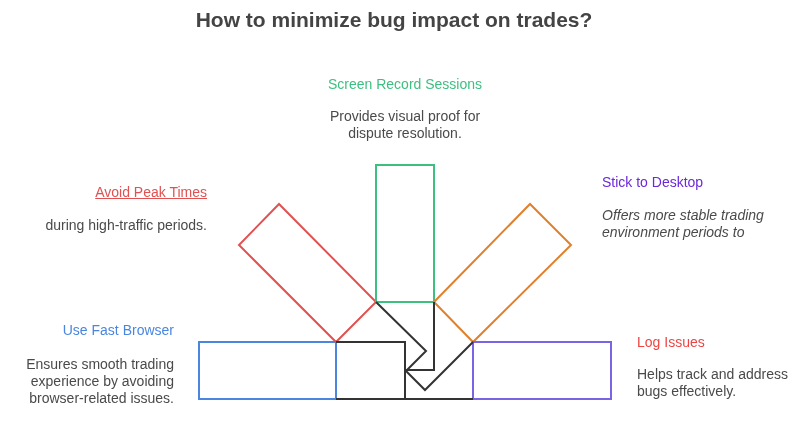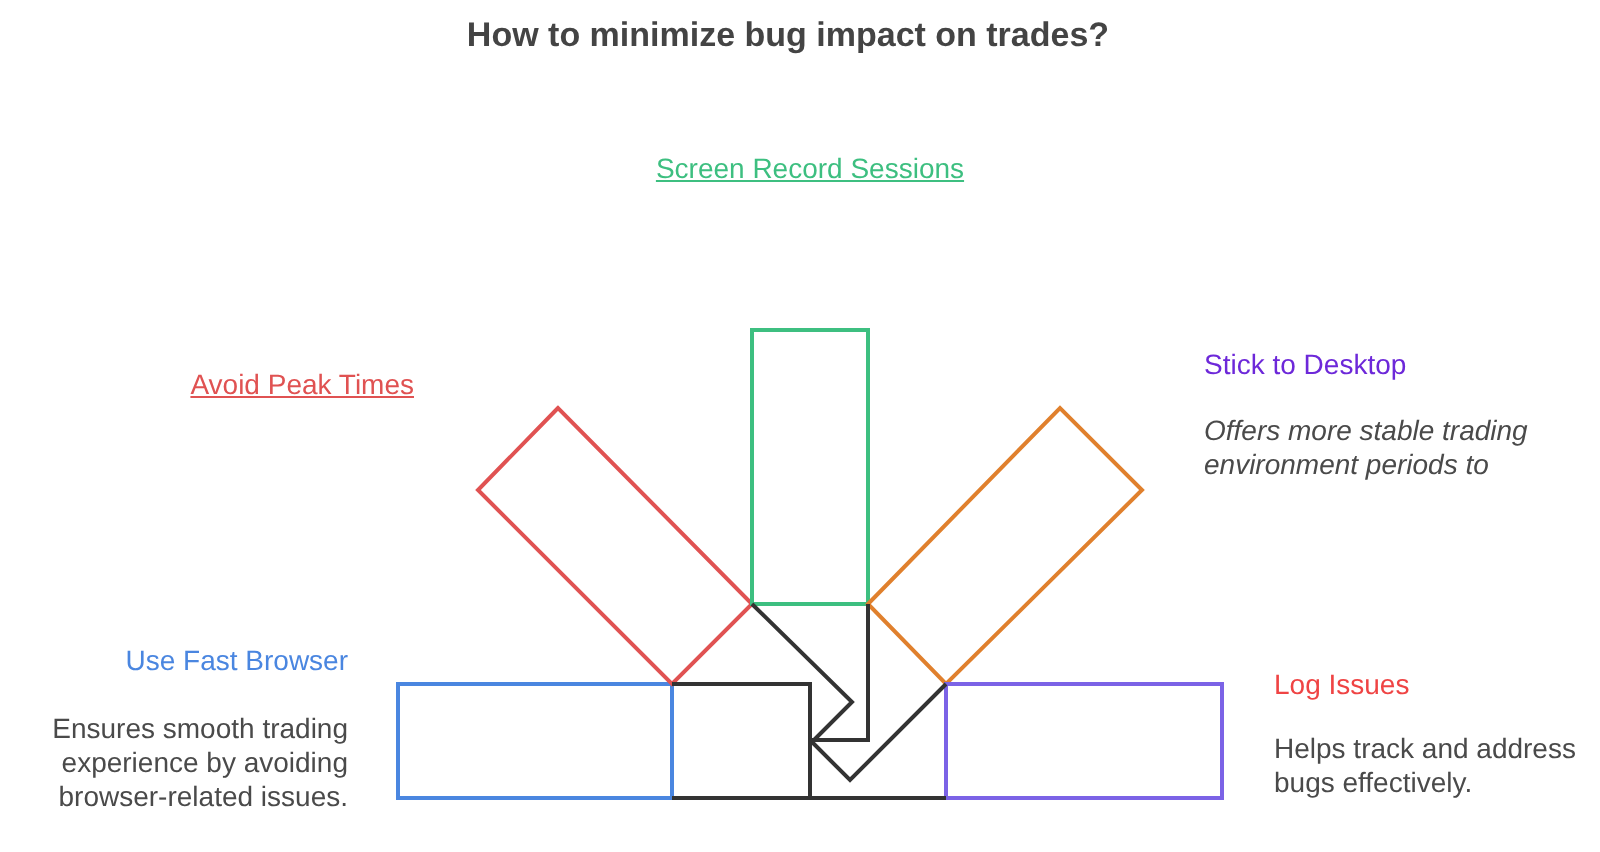--- a/index.html
+++ b/index.html
@@ -1,21 +1,21 @@
 <!DOCTYPE html>
 <html><head>
 <meta charset="utf-8">
 <style>
   html,body{margin:0;padding:0;background:#ffffff;}
   body{width:800px;height:426px;position:relative;overflow:hidden;font-family:"Liberation Sans",sans-serif;}
-  .title{position:absolute;left:0;top:8px;width:788px;text-align:center;font-size:17px;font-weight:bold;color:#444444;}
+  .title{position:absolute;left:0;top:8px;width:788px;text-align:center;font-size:21px;font-weight:bold;color:#444444;}
   .lbl{position:absolute;font-size:14px;line-height:17px;}
   .desc{position:absolute;font-size:14px;line-height:17px;color:#4a4a4a;}
   .r{text-align:right;}
-  .c{text-align:center;text-decoration:underline;}
+  .c{text-align:center;}
   svg{position:absolute;left:0;top:0;}
 </style>
 </head>
 <body>
 
 <div class="title">How to minimize bug impact on trades?</div>
 
 <svg width="800" height="426" viewBox="0 0 800 426">
 
   <rect x="199" y="342" width="137" height="57" fill="none" stroke="#4a86e0" stroke-width="2"></rect>
@@ -32,24 +32,27 @@
     <polyline points="336,342 405,342 405,399"></polyline>
     <line x1="336" y1="399" x2="473" y2="399"></line>
     <polyline points="376,302 426,351 406,371"></polyline>
     <polyline points="434,302 434,370 406,370"></polyline>
     <polyline points="473,342 425,390 406,371"></polyline>
   </g>
 </svg>
 
 <div class="lbl c" style="left: 305px; top: 76px; width: 200px; color: rgb(61, 191, 128);">Screen Record Sessions</div>
 <div class="desc c" style="left:305px;top:108px;width:200px;">
+  <div>Provides visual proof for</div>
+  <div>dispute resolution.</div>
 </div>
 
 <div class="lbl r" style="left: 7px; top: 184px; width: 200px; color: rgb(224, 82, 82); text-decoration: underline;">Avoid Peak Times</div>
 <div class="desc r" style="left:7px;top:217px;width:200px;">
+  <div>during high-traffic periods.</div>
 </div>
 
 <div class="lbl" style="left: 602px; top: 174px; width: 195px; color: #6d28d9;">Stick to Desktop</div>
 <div class="desc" style="left:602px;top:207px;width:195px;font-style:italic;">
   <div>Offers more stable trading</div>
   <div>environment periods to</div>
 </div>
 
 <div class="lbl r" style="left: -26px; top: 322px; width: 200px; color: rgb(74, 134, 224);">Use Fast Browser</div>
 <div class="desc r" style="left:-26px;top:356px;width:200px;">

